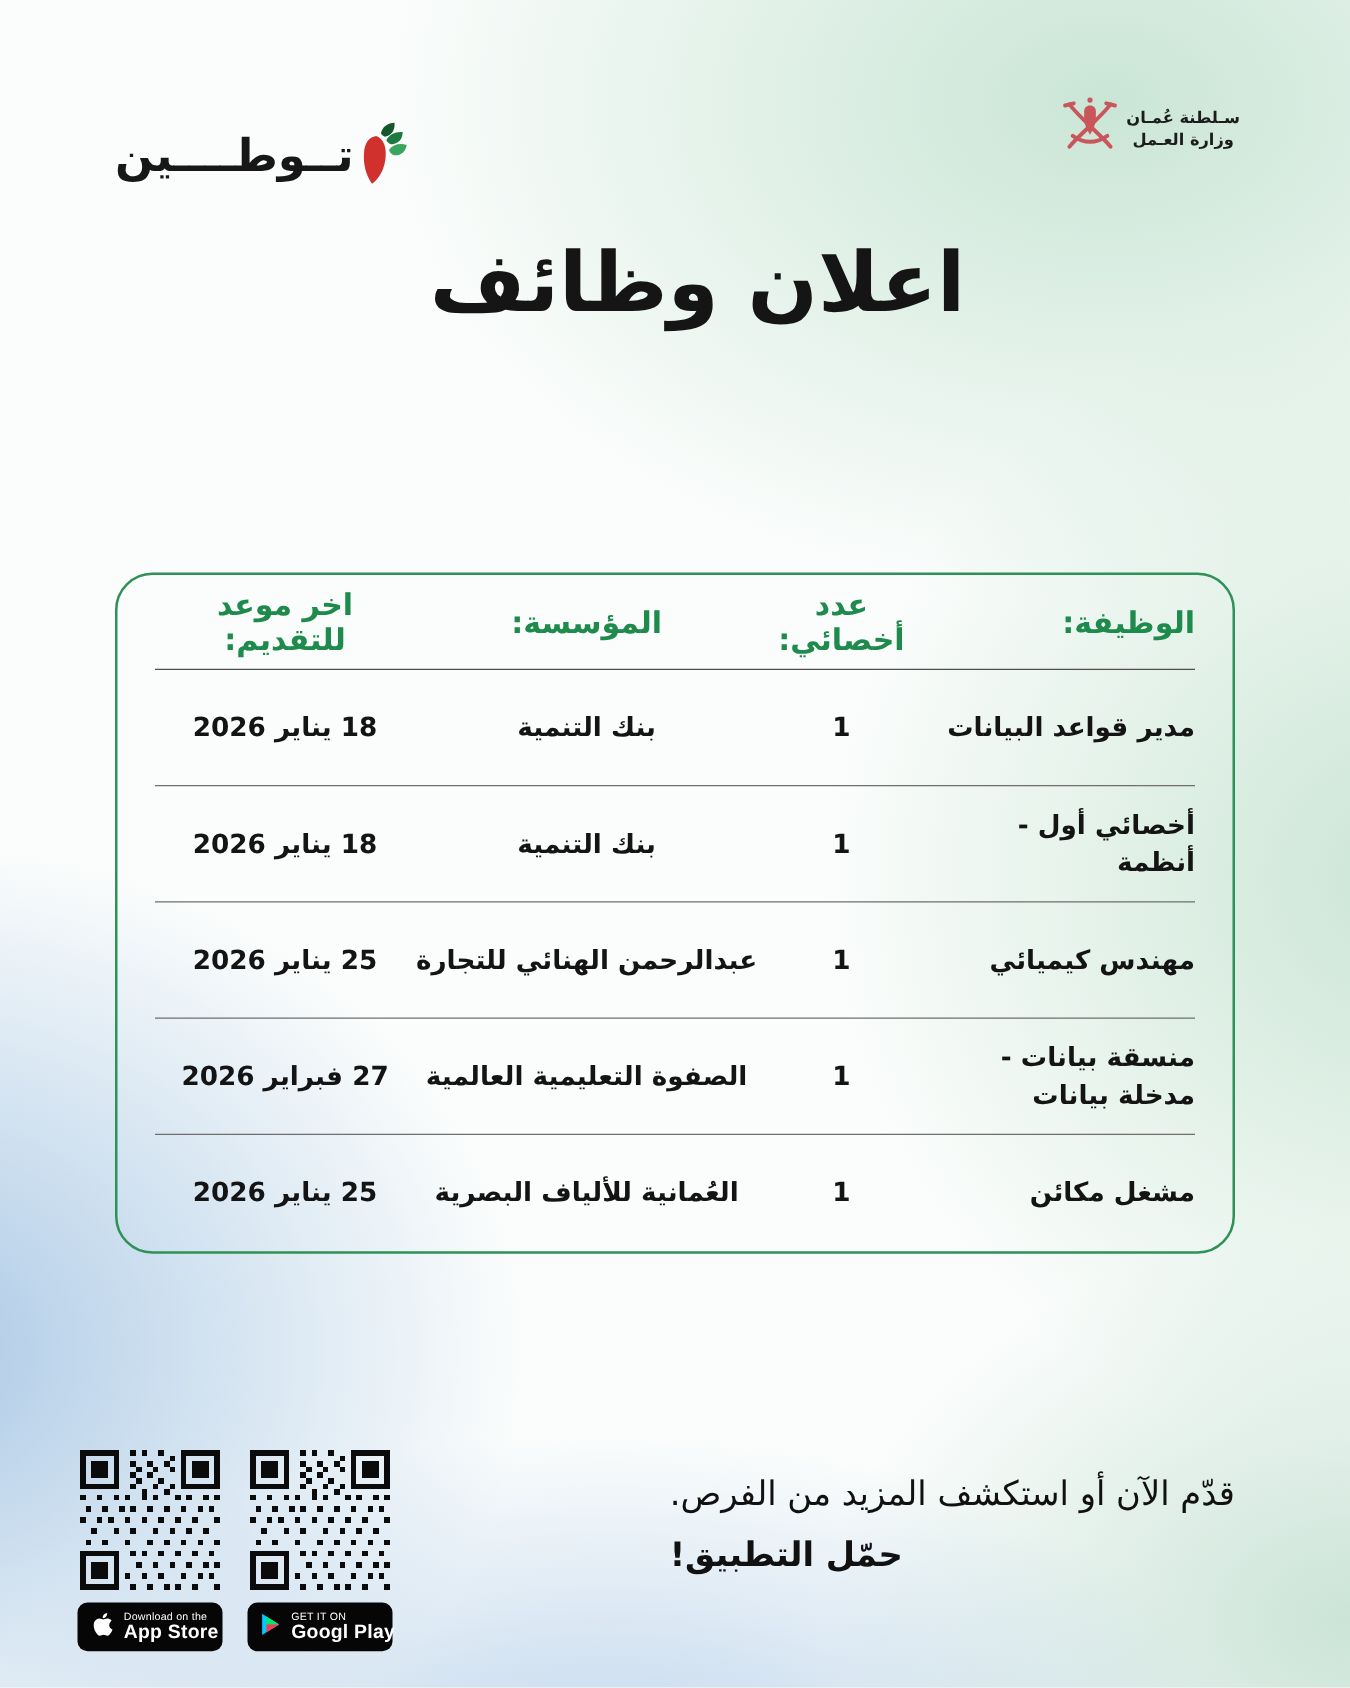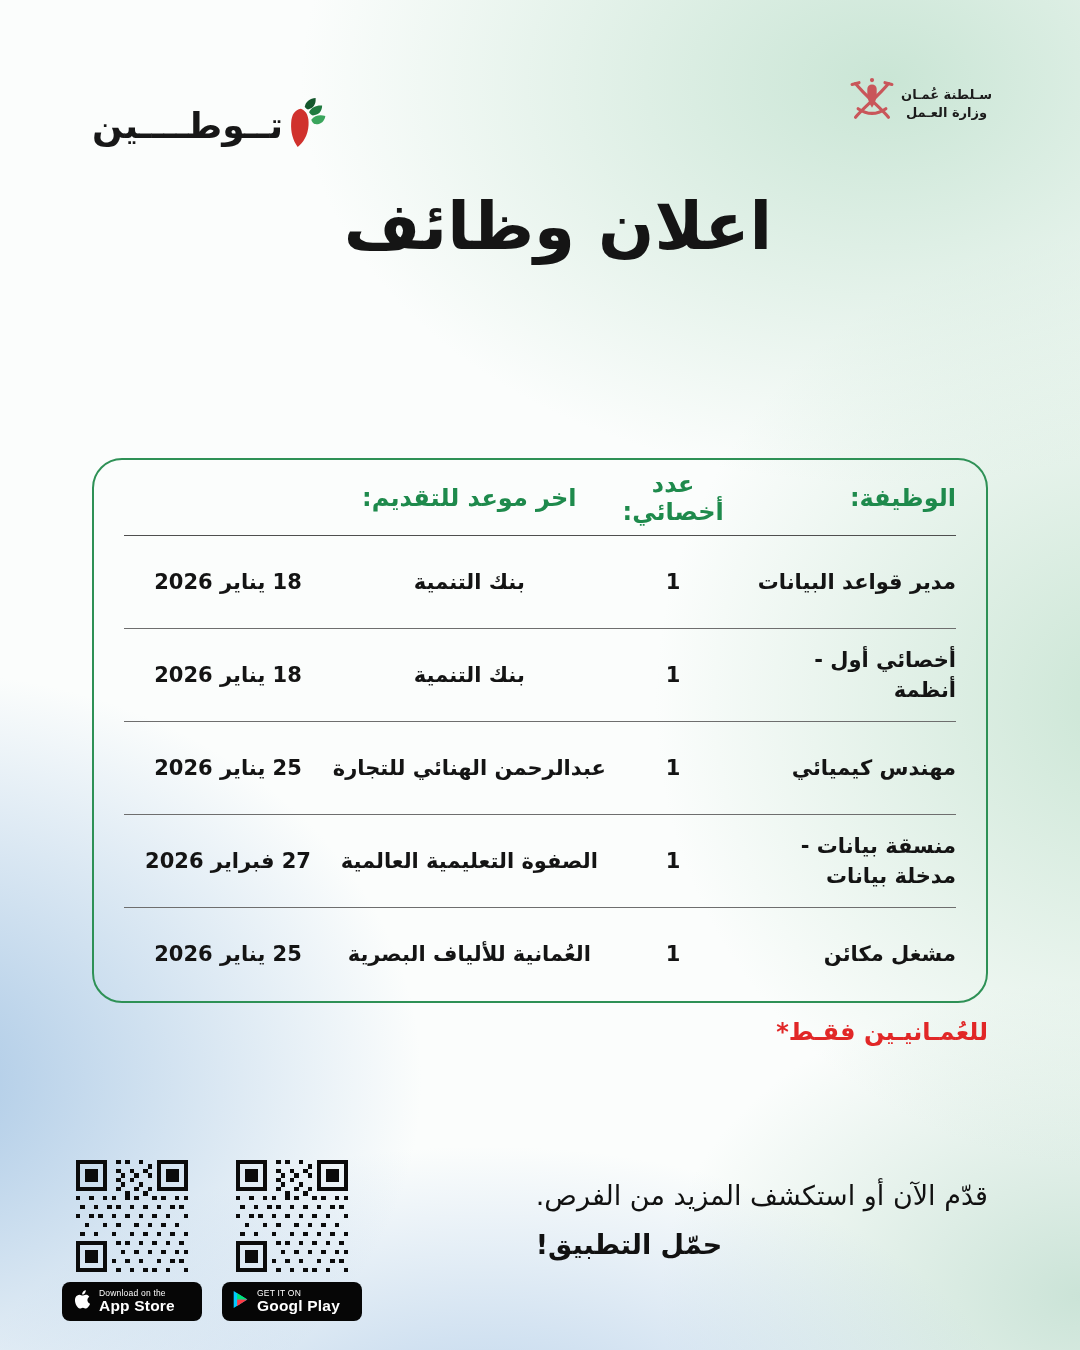--- a/index.html
+++ b/index.html
@@ -41,21 +41,21 @@
   .note { position:absolute; top:1018px; right:92px; color:#e12727; font-weight:bold; font-size:24px; direction:rtl; }
   
   .cta { position:absolute; top:1172px; right:92px; direction:rtl; text-align:left; color:#111; }
   .cta-line1 { font-size:27px; line-height:1.8; }
   .cta-line2 { font-size:27px; font-weight:bold; line-height:1.8; }
   .stores { position:absolute; left:62px; top:1160px; display:flex; gap:20px; }
   .store-col { display:flex; flex-direction:column; align-items:center; gap:10px; }
   .qr { width:112px; height:112px; }
   .badge {
     display:flex; align-items:center; gap:8px; background:#060606; border-radius:8px;
-    height:39px; width:140px; padding:0 10px; color:#fff; font-family:"Liberation Sans", sans-serif;
+    height:39px; width:116px; padding:0 10px; color:#fff; font-family:"Liberation Sans", sans-serif;
   }
   .badge-text { display:flex; flex-direction:column; line-height:1.05; }
   .badge-top { font-size:8.5px; letter-spacing:.2px; }
   .badge-bottom { font-size:15.5px; font-weight:bold; letter-spacing:.2px; white-space:nowrap; }
   .hidden-defs { position:absolute; width:0; height:0; overflow:hidden; }
 </style>
 </head>
 <body>
 
 <div class="page">
@@ -105,20 +105,21 @@
     </div>
   </div>
 
   <h1 class="title">اعلان وظائف</h1>
 
 
   <div class="jobs-card">
     <div class="tr head">
       <div class="th c-job">الوظيفة:</div>
       <div class="th c-mid">عدد أخصائي:</div>
+      <div class="th c-mid">المؤسسة:</div>
       <div class="th c-mid">اخر موعد للتقديم:</div>
     </div>
     <div class="tr row">
       <div class="td c-job">مدير قواعد البيانات</div>
       <div class="td c-mid">1</div>
       <div class="td c-mid">بنك التنمية</div>
       <div class="td c-mid">18 يناير 2026</div>
     </div>
     <div class="tr row">
       <div class="td c-job">أخصائي أول - أنظمة</div>
@@ -139,21 +140,20 @@
       <div class="td c-mid">27 فبراير 2026</div>
     </div>
     <div class="tr row">
       <div class="td c-job">مشغل مكائن</div>
       <div class="td c-mid">1</div>
       <div class="td c-mid">العُمانية للألياف البصرية</div>
       <div class="td c-mid">25 يناير 2026</div>
     </div>
   </div>
 
-  <div class="note">للعُمـانيـين فقـط*</div>
 
   <div class="cta">
     <div class="cta-line1">قدّم الآن أو استكشف المزيد من الفرص.</div>
     <div class="cta-line2">حمّل التطبيق!</div>
   </div>
 
   <div class="stores">
     <div class="store-col">
       <svg class="qr" viewBox="0 0 25 25">
           <use href="#qr-sym"></use>

